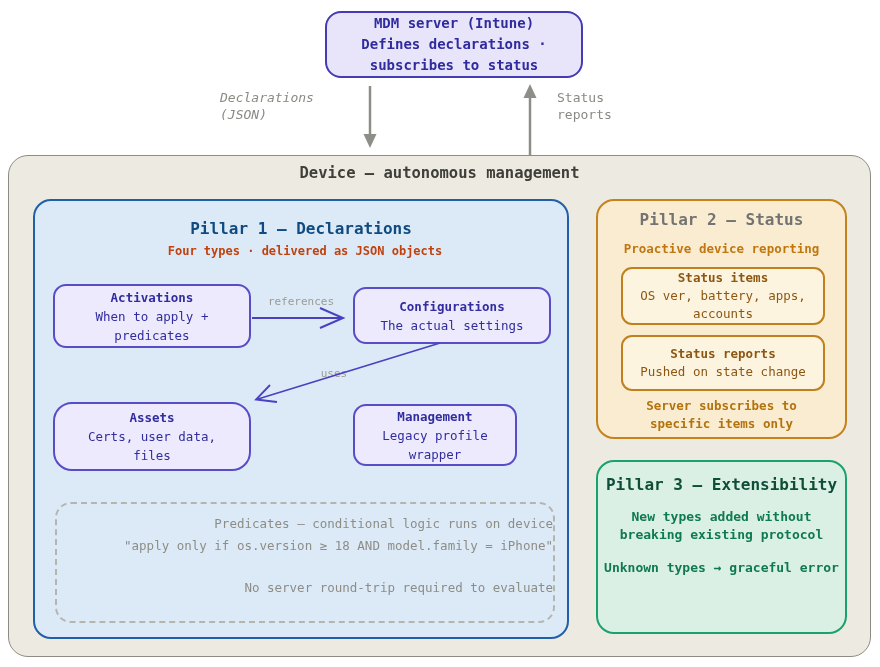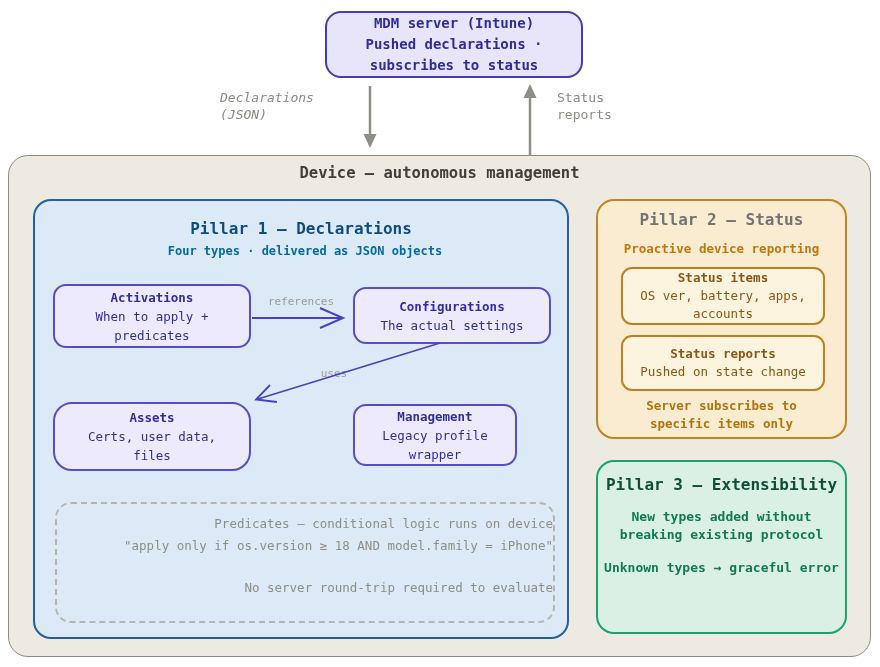--- a/index.html
+++ b/index.html
@@ -27,21 +27,21 @@
   .device-title{
     position:absolute;left:0;right:0;top:8px;text-align:center;
     color:#3f3f39;font-size:15.5px;font-weight:bold;
   }
   
   .pillar{position:absolute;box-sizing:border-box;border-radius:18px;}
   .p1{left:24px;top:43px;width:536px;height:440px;background:#dceaf8;border:2px solid #1f60a9;}
   .p2{left:587px;top:43px;width:251px;height:240px;background:#faecd0;border:2px solid #c5821d;}
   .p3{left:587px;top:304px;width:251px;height:174px;background:#dbf0e5;border:2px solid #1aa26c;}
   .p1-title{margin-top:18px;text-align:center;color:#0f4a80;font-size:16px;font-weight:bold;}
-  .p1-sub{margin-top:6px;text-align:center;color:#0369a1;font-size:12px;font-weight:bold;padding-left:8px;}
+  .p1-sub{margin-top:6px;text-align:center;color:#c2410c;font-size:12px;font-weight:bold;padding-left:8px;}
   .p2-title{margin-top:9px;text-align:center;color:#737373;font-size:16px;font-weight:bold;}
   .p2-sub{margin-top:12px;text-align:center;color:#c0770f;font-size:12.5px;font-weight:bold;}
   .p3-title{margin-top:13px;text-align:center;color:#0e4e38;font-size:16px;font-weight:bold;}
   .p3-body{text-align:center;color:#0f7a50;font-size:13px;font-weight:bold;line-height:18px;}
   
   .pbox{
     position:absolute;box-sizing:border-box;
     background:#eceafc;border:2px solid #584dc6;border-radius:13px;
     color:#322d9f;font-size:12.5px;line-height:19px;
     display:flex;flex-direction:column;justify-content:center;text-align:center;
@@ -70,21 +70,21 @@
   .edgelabel{position:absolute;color:#9b9b93;font-size:11px;text-align:center;}
   svg.overlay{position:absolute;left:0;top:0;pointer-events:none;z-index:5;}
 </style>
 </head>
 <body>
 
 <div class="canvas">
 
   <div class="abs mdm">
     <div>MDM server (Intune)</div>
-    <div>Pushed declarations ·</div>
+    <div>Defines declarations ·</div>
     <div>subscribes to status</div>
   </div>
 
   <div class="abs flowlabel right" style="left:220px;top:89px;width:130px;">
     <div>Declarations</div>
     <div>(JSON)</div>
   </div>
   <div class="abs flowlabel" style="left:557px;top:89px;width:120px;">
     <div>Status</div>
     <div>reports</div>

